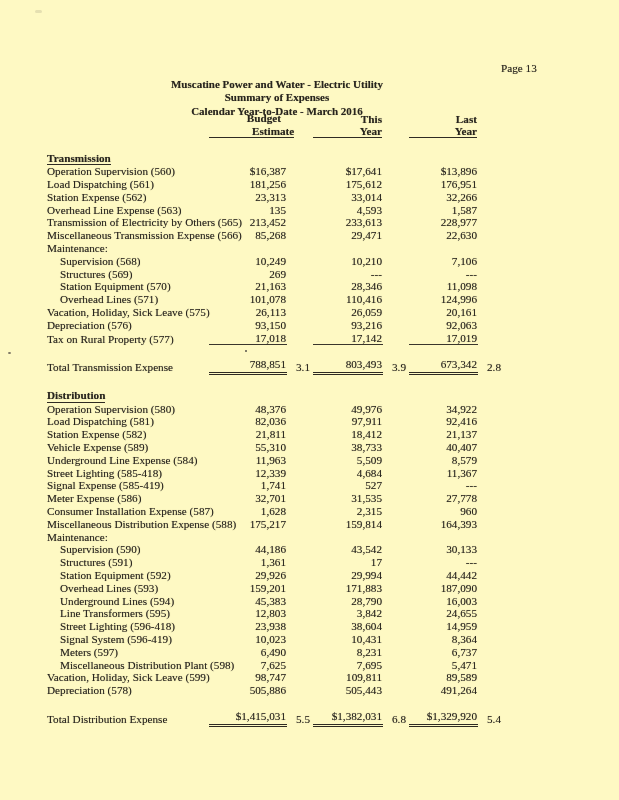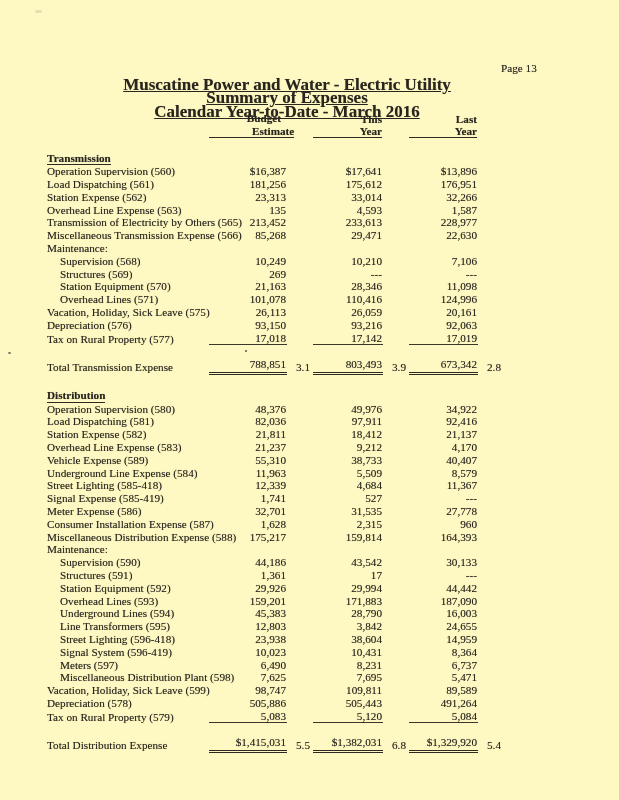--- a/index.html
+++ b/index.html
@@ -13,22 +13,22 @@
     background:#fef9c3;
     color:#28251e;
     text-shadow:0 0 0.7px rgba(60,54,42,0.5);
     font-size:11.2px;line-height:12.8px;
   }
   .page-label{
     position:absolute;top:62px;left:501px;
     font-size:11.2px;
   }
   .titles{
-    position:absolute;top:78px;left:14px;width:546px;
-    text-align:center;font-weight:bold;font-size:17px;line-height:13.4px;text-decoration:underline;
+    position:absolute;top:78px;left:4px;width:546px;
+    text-align:center;font-weight:bold;font-size:11px;line-height:13.4px;
   }
   .content{
     position:absolute;top:112px;left:47px;width:540px;
   }
   .row{
     display:grid;
     grid-template-columns:162px 78px 26px 70px 26px 69px 26px;
     align-items:end;
   }
   .cell{min-height:12.8px;}
@@ -247,29 +247,20 @@
         <div class="row">
           <div class="cell label">Station Expense (582)</div>
           <div class="cell num">21,811</div>
           <div class="cell pct"></div>
           <div class="cell num">18,412</div>
           <div class="cell pct"></div>
           <div class="cell num">21,137</div>
           <div class="cell pct"></div>
         </div>
         <div class="row">
-          <div class="cell label">Overhead Line Expense (583)</div>
-          <div class="cell num">21,237</div>
-          <div class="cell pct"></div>
-          <div class="cell num">9,212</div>
-          <div class="cell pct"></div>
-          <div class="cell num">4,170</div>
-          <div class="cell pct"></div>
-        </div>
-        <div class="row">
           <div class="cell label">Vehicle Expense (589)</div>
           <div class="cell num">55,310</div>
           <div class="cell pct"></div>
           <div class="cell num">38,733</div>
           <div class="cell pct"></div>
           <div class="cell num">40,407</div>
           <div class="cell pct"></div>
         </div>
         <div class="row">
           <div class="cell label">Underground Line Expense (584)</div>
@@ -433,29 +424,20 @@
           <div class="cell num">89,589</div>
           <div class="cell pct"></div>
         </div>
         <div class="row">
           <div class="cell label">Depreciation (578)</div>
           <div class="cell num">505,886</div>
           <div class="cell pct"></div>
           <div class="cell num">505,443</div>
           <div class="cell pct"></div>
           <div class="cell num">491,264</div>
-          <div class="cell pct"></div>
-        </div>
-        <div class="row">
-          <div class="cell label">Tax on Rural Property (579)</div>
-          <div class="cell num rule-single">5,083</div>
-          <div class="cell pct"></div>
-          <div class="cell num rule-single">5,120</div>
-          <div class="cell pct"></div>
-          <div class="cell num rule-single">5,084</div>
           <div class="cell pct"></div>
         </div>
         <div class="row total-row">
           <div class="cell label">Total Distribution Expense</div>
           <div class="cell num rule-double">$1,415,031</div>
           <div class="cell pct">5.5</div>
           <div class="cell num rule-double">$1,382,031</div>
           <div class="cell pct">6.8</div>
           <div class="cell num rule-double">$1,329,920</div>
           <div class="cell pct">5.4</div>

